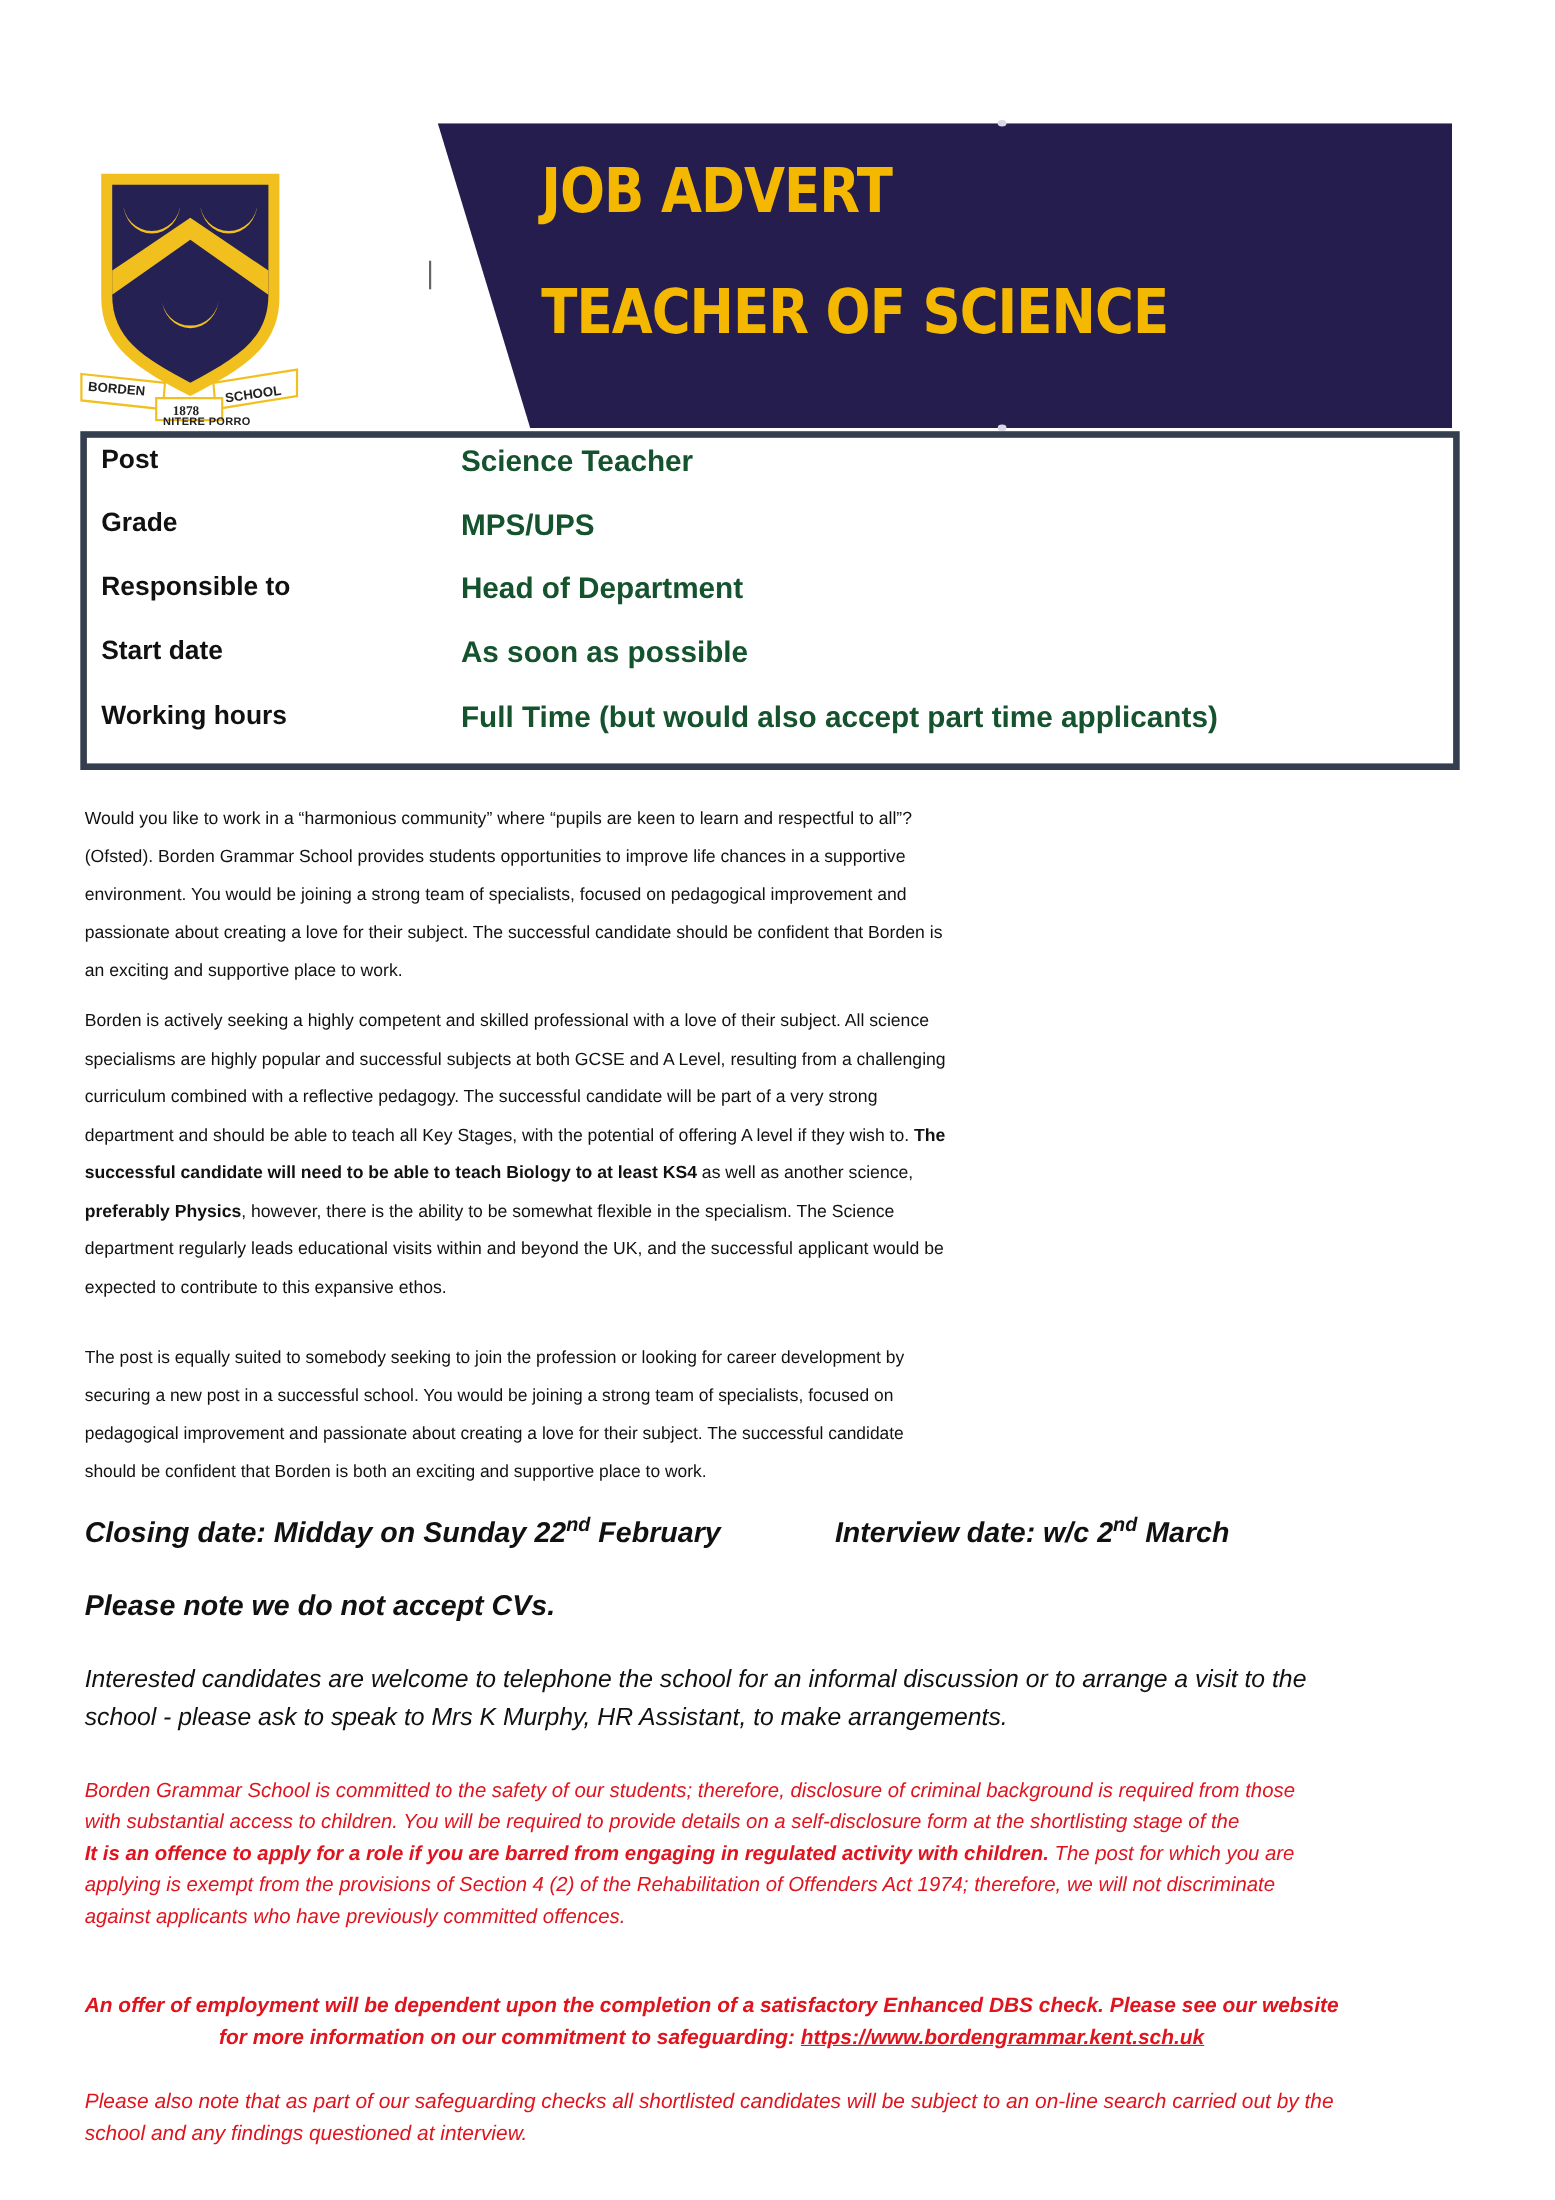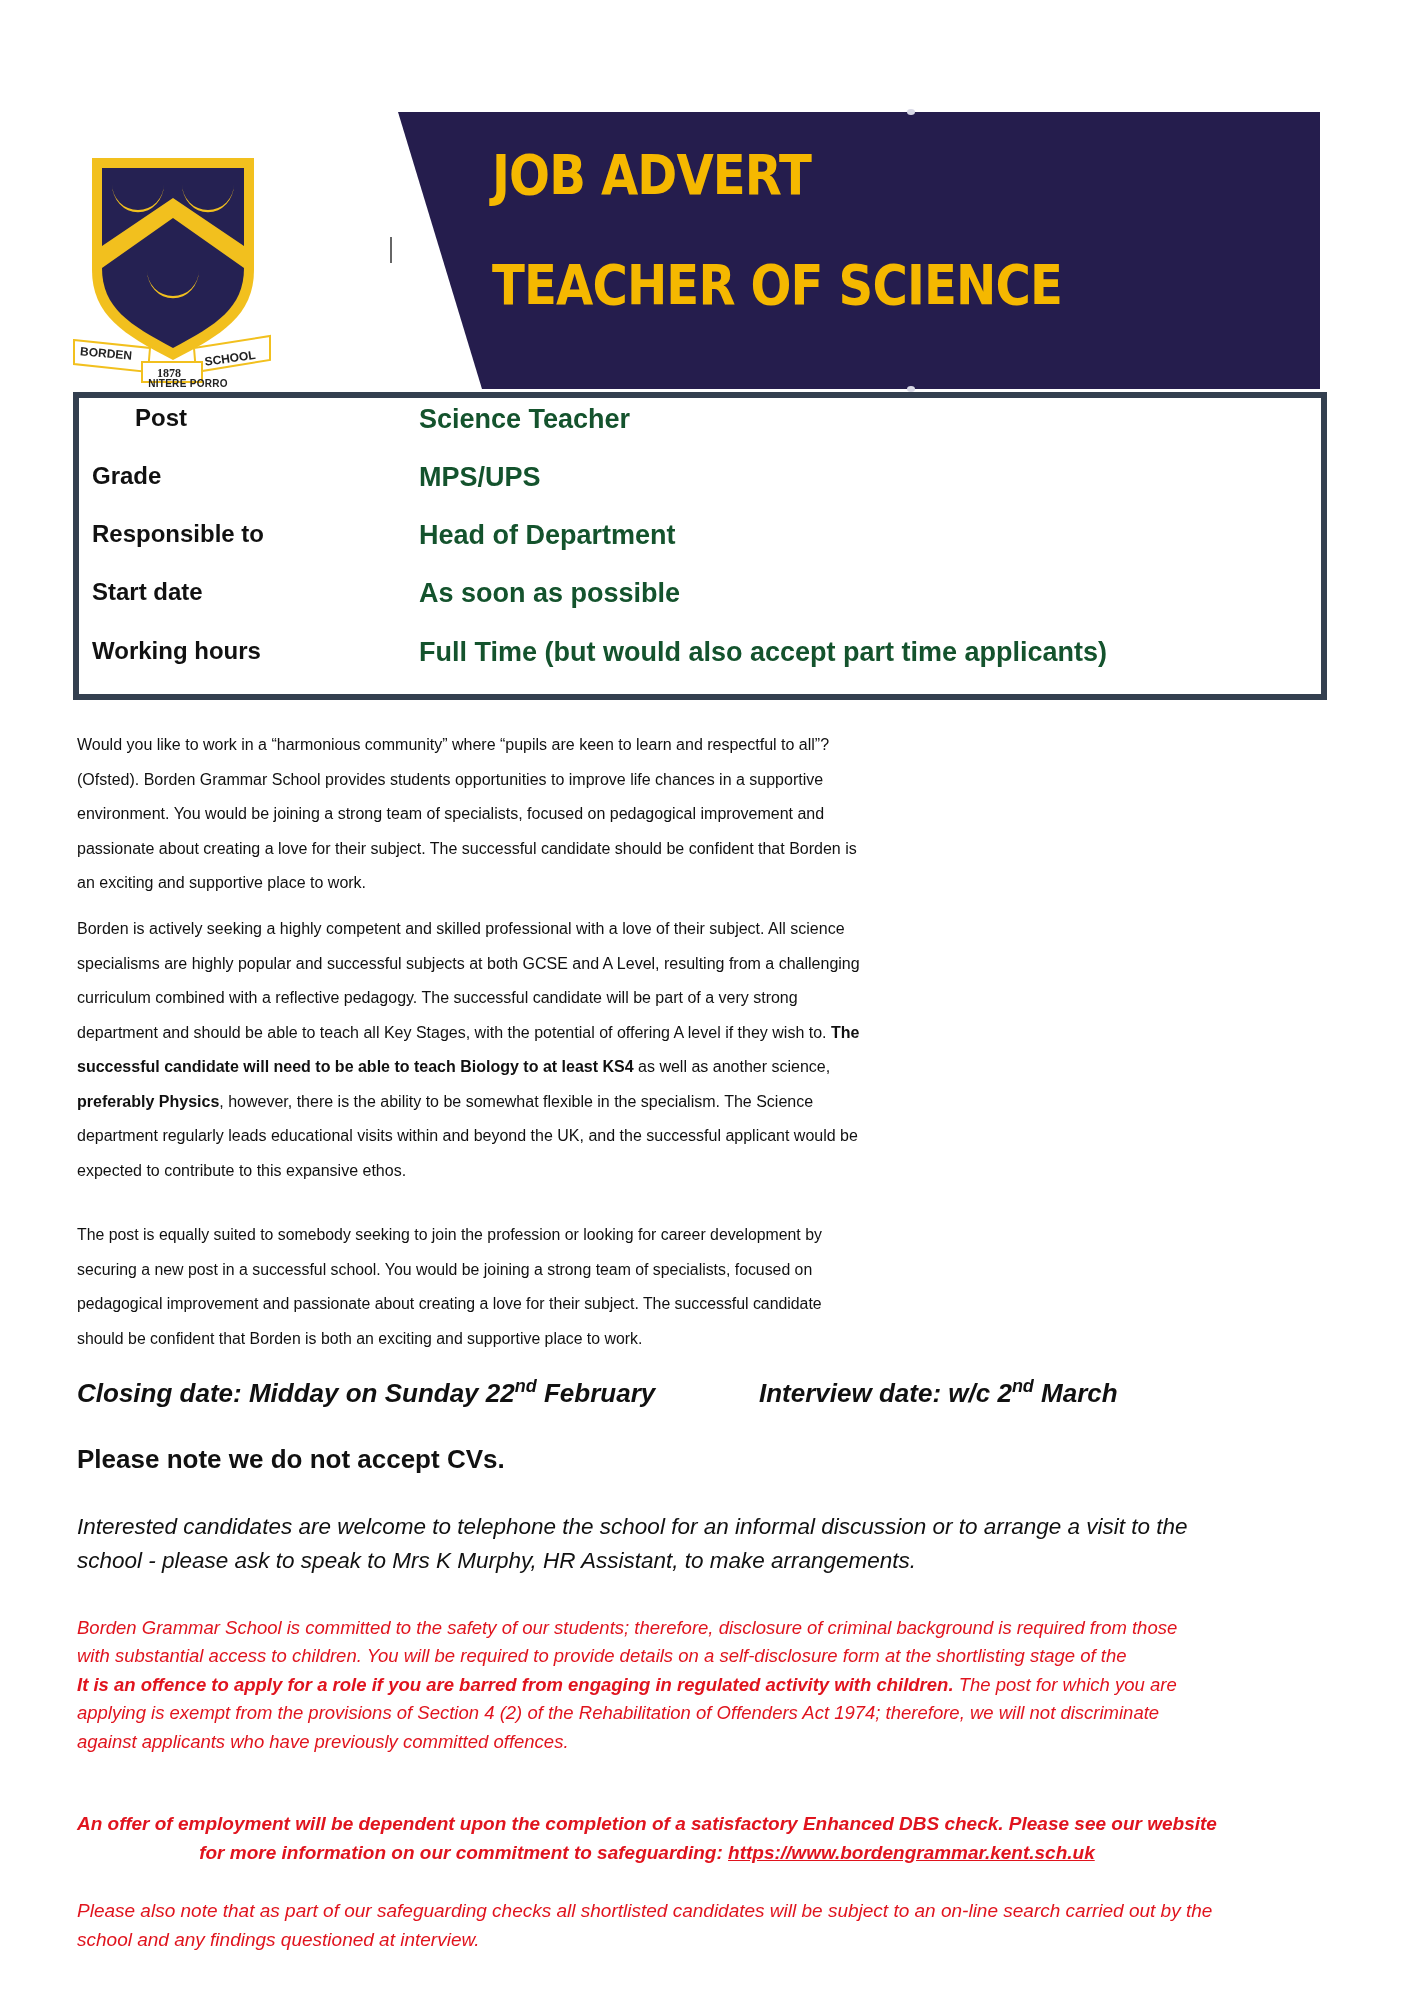--- a/index.html
+++ b/index.html
@@ -39,21 +39,21 @@
   #p1 { top: 728px; }
   #p2 { top: 912px; }
   #p3 { top: 1218px; }
   #p3 .ln { transform: scaleX(0.99); transform-origin: left; }
 
   .dates { position: absolute; left: 77px; top: 1378px; font-size: 26px; font-weight: bold;
            font-style: italic; white-space: nowrap; color: #111; }
   .dates sup { font-size: 18px; vertical-align: 10px; line-height: 0; }
   #interview { position: absolute; left: 682px; top: 0; }
   #no-cvs { position: absolute; left: 77px; top: 1444px; font-size: 26px; font-weight: bold;
-            white-space: nowrap; color: #111; }
+            font-style: italic; white-space: nowrap; color: #111; }
 
   #contact { position: absolute; left: 77px; top: 1510px; font-size: 22.5px; line-height: 34px;
              font-style: italic; white-space: nowrap; color: #111; }
   #contact .ln { display: block; }
 
   .red { color: #e0141e; font-style: italic; white-space: nowrap; position: absolute; left: 77px; }
   .red .ln { display: block; }
   #safety { top: 1614px; font-size: 18.5px; line-height: 28.4px; }
   #dbs { top: 1810px; font-size: 19px; line-height: 28.5px; font-weight: bold; text-align: center; }
   #dbs a { color: #e0141e; text-decoration: underline; }
@@ -90,21 +90,21 @@
   <svg width="930" height="277" viewBox="0 0 930 277">
     <polygon points="8,0 930,0 930,277 92,277" fill="#251d4d"></polygon>
   </svg>
   <span class="handle" style="left:517px; top:-3px;"></span>
   <span class="handle" style="left:517px; top:274px;"></span>
   <div id="banner-l1" class="banner-line">JOB ADVERT</div>
   <div id="banner-l2" class="banner-line">TEACHER OF SCIENCE</div>
 </div>
 
 <div id="details" class="abs">
-  <div class="drow" style="top:6px;margin-left:43px;">Post</div>
+  <div class="drow" style="top:6px;">Post</div>
   <div class="dval" style="top:6px;">Science Teacher</div>
   <div class="drow" style="top:64px;">Grade</div>
   <div class="dval" style="top:64px;">MPS/UPS</div>
   <div class="drow" style="top:122px;">Responsible to</div>
   <div class="dval" style="top:122px;">Head of Department</div>
   <div class="drow" style="top:180px;">Start date</div>
   <div class="dval" style="top:180px;">As soon as possible</div>
   <div class="drow" style="top:239px;">Working hours</div>
   <div class="dval" style="top:239px;">Full Time (but would also accept part time applicants)</div>
 </div>

